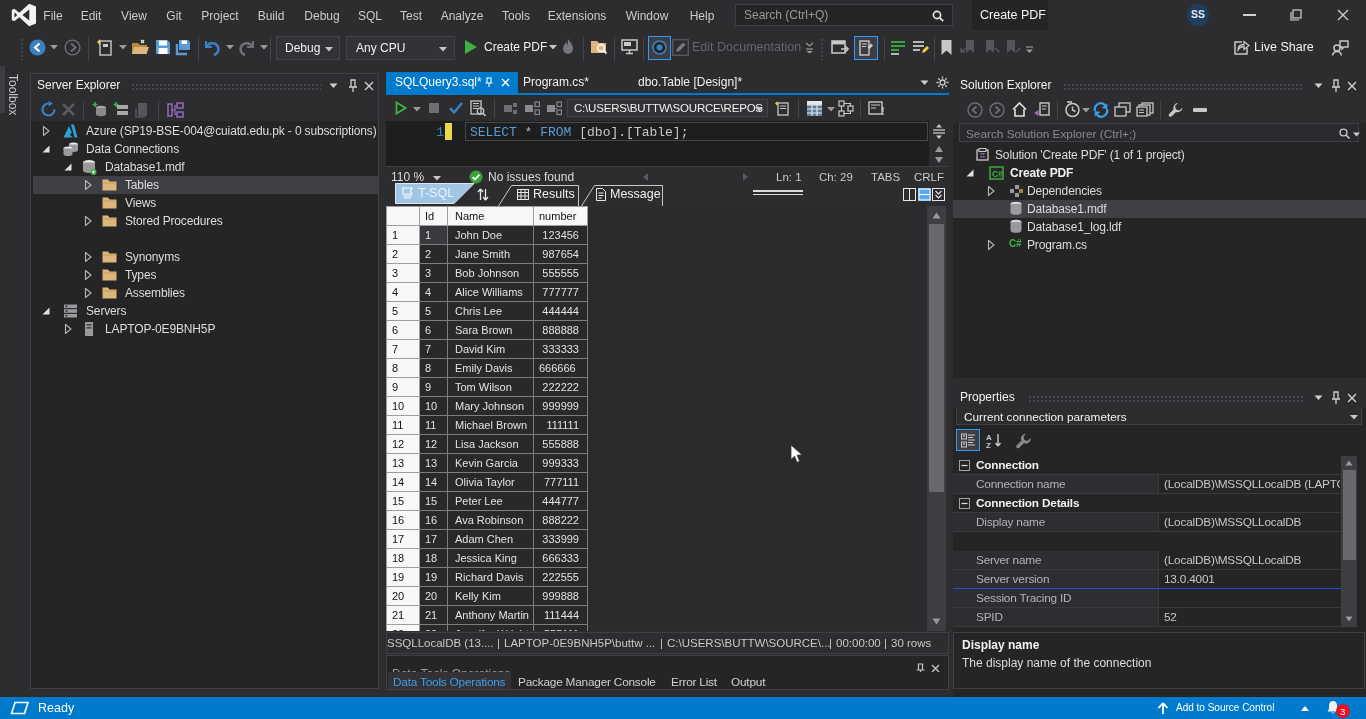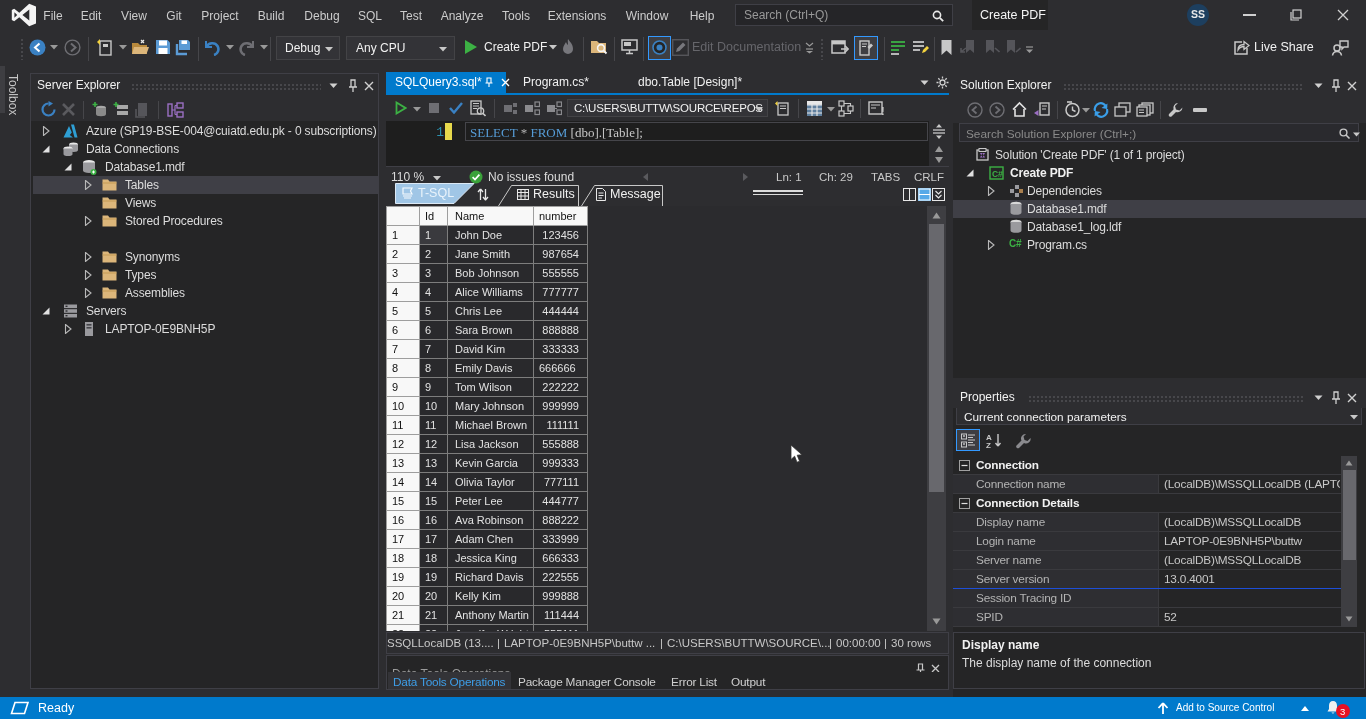--- a/index.html
+++ b/index.html
@@ -419,21 +419,21 @@
             <rect x="3.5" y="3" width="5" height="1.6" fill="#45454a"></rect>
             <rect x="3.5" y="6" width="5" height="1.6" fill="#45454a"></rect>
           </svg>
       <span class="abs txt" style="left:72px;top:2px">LAPTOP-0E9BNH5P</span>
     </div>
   </div>
 </div>
 
 <div id="editorgroup" class="abs" style="left:386px;top:70px;width:563px;height:627px;background:#2d2d30">
 
-  <div class="abs" style="left:0;top:2px;width:120px;height:20.5px;background:#007acc">
+  <div class="abs" style="left:0;top:2px;width:132px;height:20.5px;background:#007acc">
     <div class="abs txt" style="left:9px;top:3px;font-size:12px;color:#fff">SQLQuery3.sql*</div>
     <svg class="abs" style="left:98px;top:5px" width="10" height="11" viewBox="0 0 10 11">
           <path d="M3 1 L7 1 L7 6 L3 6 Z M1.5 6 L8.5 6 M5 6 L5 10" stroke="#fff" stroke-width="1.1" fill="none"></path>
         </svg>
     <svg class="abs" style="left:115px;top:6px" width="9" height="9" viewBox="0 0 9 9">
           <path d="M1 1 L8 8 M8 1 L1 8" stroke="#fff" stroke-width="1.4"></path>
         </svg>
   </div>
   <div class="abs txt" style="left:137px;top:5px;font-size:12px;color:#f1f1f1">Program.cs*</div>
   <div class="abs txt" style="left:252px;top:5px;font-size:12px;color:#f1f1f1">dbo.Table [Design]*</div>
@@ -510,21 +510,21 @@
           <rect x="1" y="2" width="13" height="12" fill="none" stroke="#c8c8c8" stroke-width="1.4"></rect>
           <path d="M3 5 L12 5 M3 8 L8 8" stroke="#c8c8c8" stroke-width="1.2"></path>
           <text x="13" y="15" font-size="11" font-weight="bold" fill="#c8c8c8" font-family="Liberation Sans">!</text>
         </svg>
   </div>
 
   <div class="abs" style="left:0;top:51px;width:563px;height:45px;background:#1e1e1e">
     <div class="abs txt" style="left:38px;top:3.5px;width:20px;text-align:right;font-family:'Liberation Mono',monospace;font-size:13px;color:#2b91af">1</div>
     <div class="abs" style="left:79px;top:0.5px;width:463px;height:19px;border:1px solid #45454a"></div>
     <div class="abs" style="left:59px;top:1.5px;width:7px;height:17px;background:#e7d94c"></div>
-    <div class="abs txt" style="left:84px;top:3.5px;font-family:Liberation Serif, serif;font-size:13px"><span style="color:#569cd6">SELECT</span><span style="color:#b4b4b4"> * </span><span style="color:#569cd6">FROM</span><span style="color:#c8c8c8"> [dbo].[Table];</span></div>
+    <div class="abs txt" style="left:84px;top:3.5px;font-family:Liberation Mono, monospace;font-size:13px"><span style="color:#569cd6">SELECT</span><span style="color:#b4b4b4"> * </span><span style="color:#569cd6">FROM</span><span style="color:#c8c8c8"> [dbo].[Table];</span></div>
 
     <div class="abs" style="left:543px;top:0;width:20px;height:45px;background:#2d2d30">
       <svg class="abs" style="left:3px;top:3px" width="14" height="15" viewBox="0 0 14 15">
             <path d="M7 0 L10 3.5 L4 3.5 Z M7 15 L10 11.5 L4 11.5 Z" fill="#c8c8c8"></path>
             <line x1="1" y1="6" x2="13" y2="6" stroke="#c8c8c8" stroke-width="1.3"></line>
             <line x1="1" y1="9" x2="13" y2="9" stroke="#c8c8c8" stroke-width="1.3"></line>
           </svg>
       <svg class="abs" style="left:5px;top:24px" width="10" height="8" viewBox="0 0 10 8">
             <path d="M5 1 L9 7 L1 7 Z" fill="#999"></path>
           </svg>
@@ -987,27 +987,20 @@
             </svg>
 <span class="abs txt" style="left:23px;top:2.5px;font-weight:bold;color:#f1f1f1">Connection Details</span>
           </div>
 <div class="abs" style="left:0;top:57px;width:388px;height:19px;border-bottom:1px solid #3a3a3e">
 <div class="abs" style="left:0;top:0;width:206px;height:18px;background:#2e2e32"></div>
 <div class="abs" style="left:206px;top:0;width:182px;height:18px;background:#252526"></div>
 <div class="abs" style="left:205px;top:0;width:1px;height:18px;background:#3a3a3e"></div>
 <span class="abs txt" style="left:23px;top:2.5px;color:#b4b4b4">Display name</span>
 <span class="abs txt" style="left:211px;top:2.5px;color:#c8c8c8;max-width:176px;overflow:hidden;display:inline-block">(LocalDB)\MSSQLLocalDB</span>
           </div>
-<div class="abs" style="left:0;top:76px;width:388px;height:19px;border-bottom:1px solid #3a3a3e">
-<div class="abs" style="left:0;top:0;width:206px;height:18px;background:#2e2e32"></div>
-<div class="abs" style="left:206px;top:0;width:182px;height:18px;background:#252526"></div>
-<div class="abs" style="left:205px;top:0;width:1px;height:18px;background:#3a3a3e"></div>
-<span class="abs txt" style="left:23px;top:2.5px;color:#b4b4b4">Login name</span>
-<span class="abs txt" style="left:211px;top:2.5px;color:#c8c8c8;max-width:176px;overflow:hidden;display:inline-block">LAPTOP-0E9BNH5P\buttw</span>
-          </div>
 <div class="abs" style="left:0;top:95px;width:388px;height:19px;border-bottom:1px solid #3a3a3e">
 <div class="abs" style="left:0;top:0;width:206px;height:18px;background:#2e2e32"></div>
 <div class="abs" style="left:206px;top:0;width:182px;height:18px;background:#252526"></div>
 <div class="abs" style="left:205px;top:0;width:1px;height:18px;background:#3a3a3e"></div>
 <span class="abs txt" style="left:23px;top:2.5px;color:#b4b4b4">Server name</span>
 <span class="abs txt" style="left:211px;top:2.5px;color:#c8c8c8;max-width:176px;overflow:hidden;display:inline-block">(LocalDB)\MSSQLLocalDB</span>
           </div>
 <div class="abs" style="left:0;top:114px;width:388px;height:19px;border-bottom:6px solid #1d4ed8">
 <div class="abs" style="left:0;top:0;width:206px;height:18px;background:#2e2e32"></div>
 <div class="abs" style="left:206px;top:0;width:182px;height:18px;background:#252526"></div>

